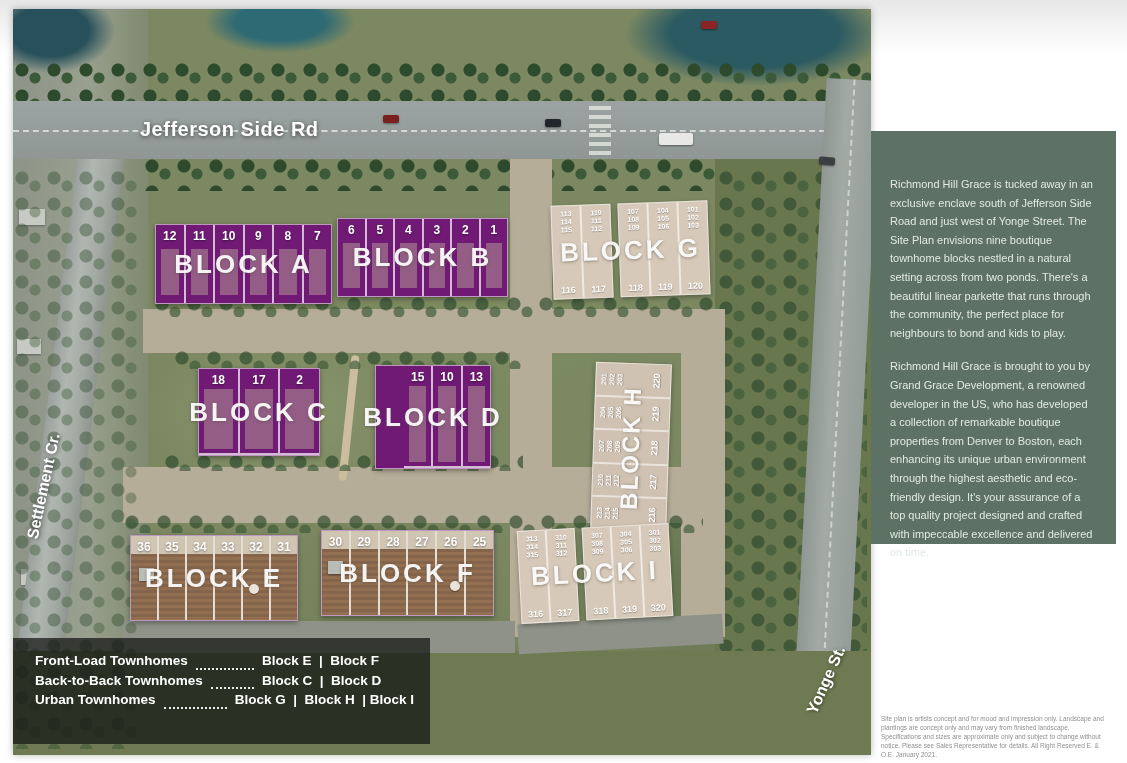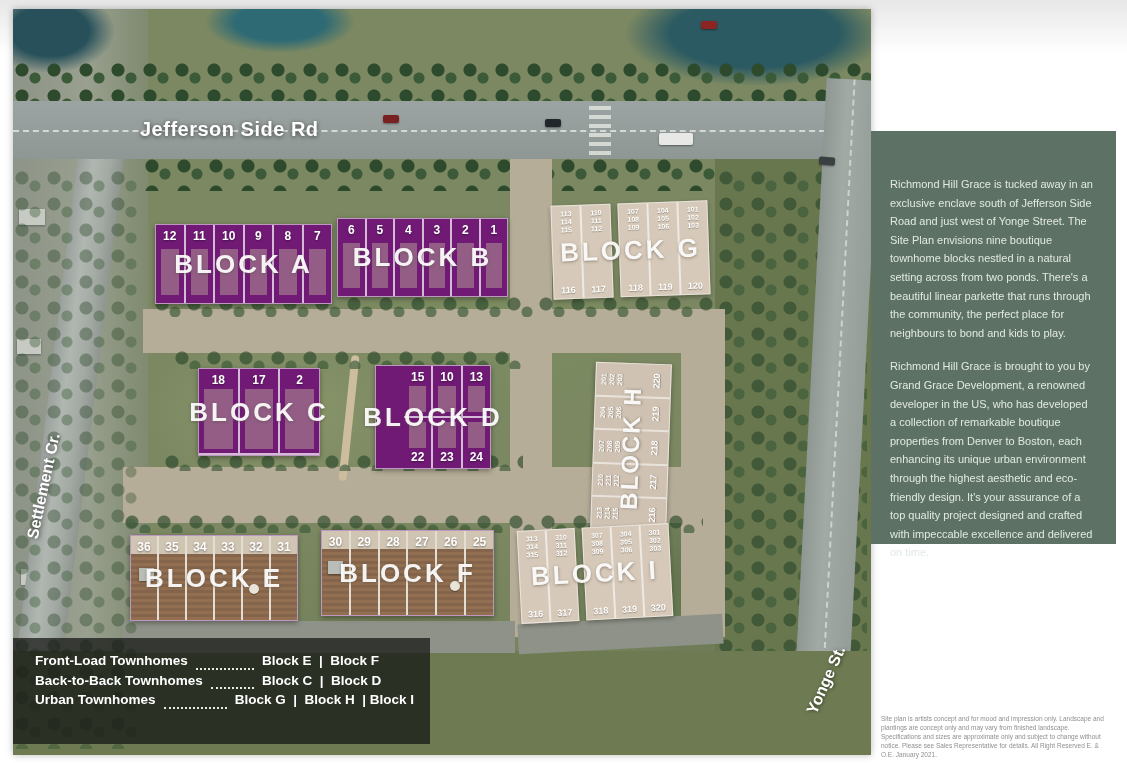--- a/index.html
+++ b/index.html
@@ -323,31 +323,20 @@
           <div class="cell">
               <span class="unum">15</span>
             </div>
           <div class="cell">
               <span class="unum">10</span>
             </div>
           <div class="cell">
               <span class="unum">13</span>
             </div>
         </div>
-        <div class="row bottom">
-          <div class="cell">
-              <span class="unum">22</span>
-            </div>
-          <div class="cell">
-              <span class="unum">23</span>
-            </div>
-          <div class="cell">
-              <span class="unum">24</span>
-            </div>
-        </div>
       </div>
       <div class="block-label">BLOCK D</div>
     </div>
 
     <div class="block block-h">
       <div class="hrow">
           <span class="htrip">201
 202
 203</span>
           <span class="hnum">220</span>

